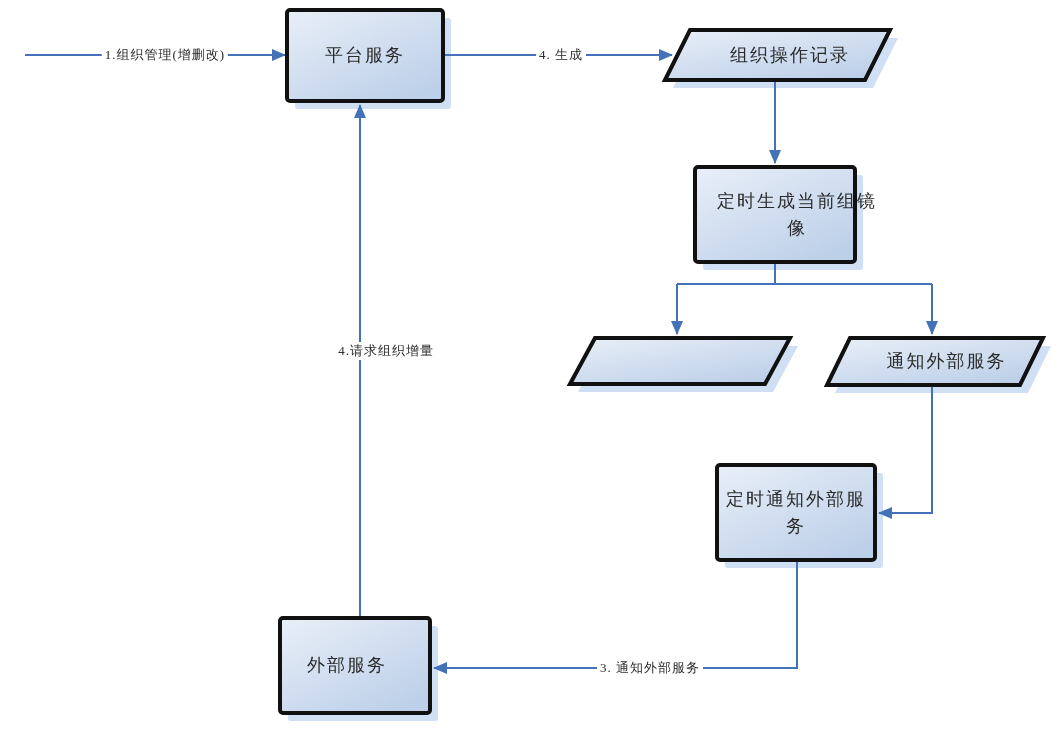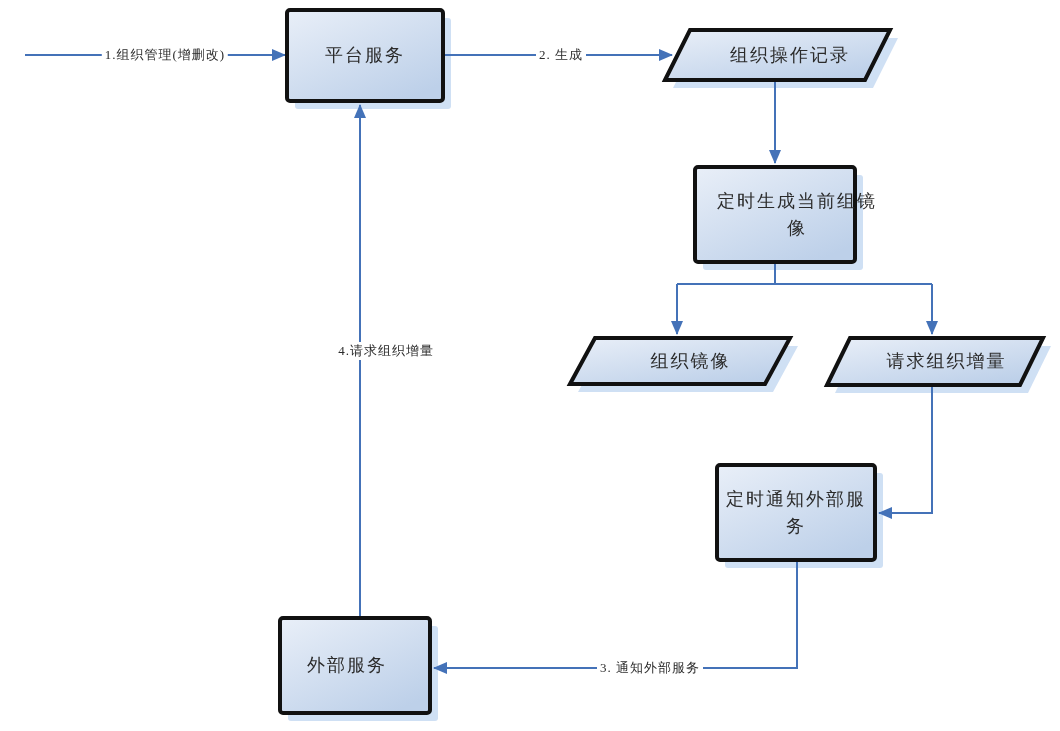--- a/index.html
+++ b/index.html
@@ -89,26 +89,25 @@
 
   <div class="node-label" style="left:287px;top:10px;width:156px;height:91px;">平台服务</div>
 
   <div class="node-label" style="left:690px;top:30px;width:200px;height:50px;">组织操作记录</div>
 
   <div class="node-label" style="left:717px;top:167px;width:160px;height:95px;">
     <div>定时生成当前组镜</div>
     <div>像</div>
   </div>
 
-  <div class="node-label" style="left:593px;top:338px;width:195px;height:46px;">组织镜像</div>
 
-  <div class="node-label" style="left:850px;top:338px;width:193px;height:47px;">请求组织增量</div>
+  <div class="node-label" style="left:850px;top:338px;width:193px;height:47px;">通知外部服务</div>
 
   <div class="node-label" style="left:717px;top:465px;width:158px;height:95px;">定时通知外部服务</div>
 
   <div class="node-label" style="left:272px;top:618px;width:150px;height:95px;">外部服务</div>
 
   <div class="edge-label" style="left:157px;top:55px;">1.组织管理(增删改)</div>
-  <div class="edge-label" style="left:553px;top:55px;">2. 生成</div>
+  <div class="edge-label" style="left:553px;top:55px;">4. 生成</div>
   <div class="edge-label" style="left:642px;top:668px;">3. 通知外部服务</div>
   <div class="edge-label" style="left:378px;top:351px;">4.请求组织增量</div>
 
 </div>
 
 </body></html>

